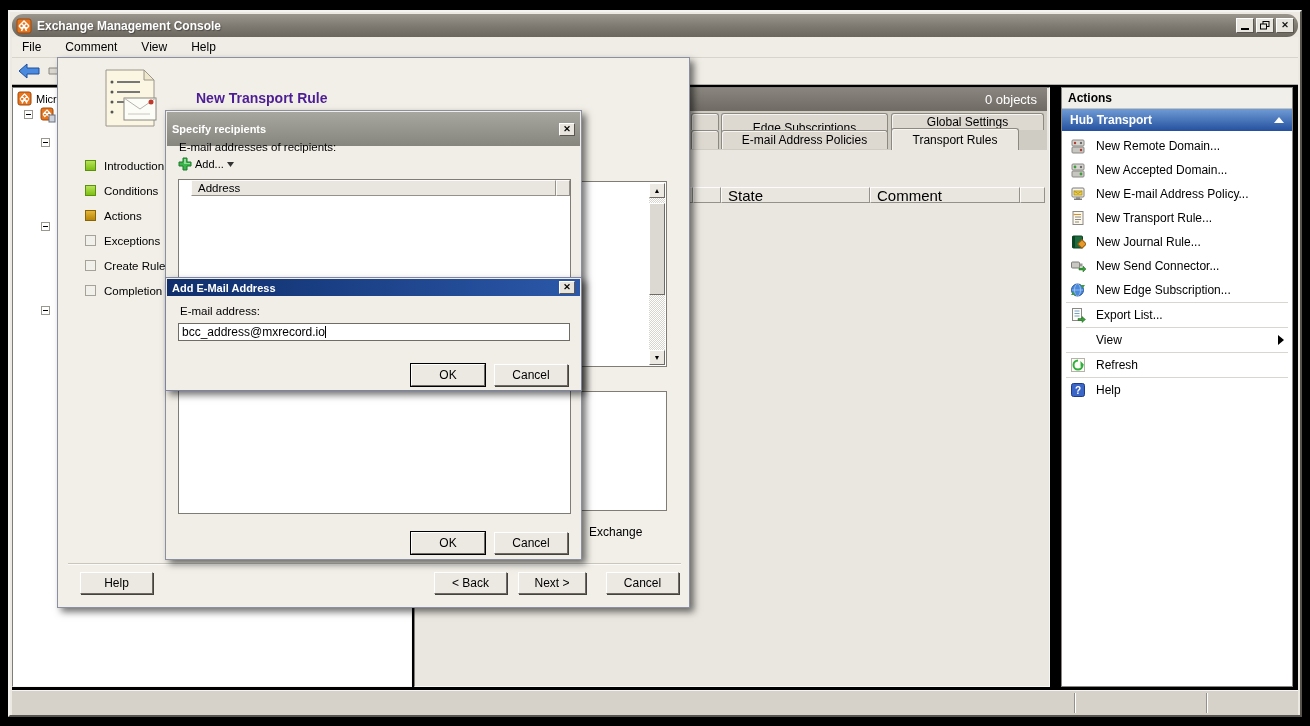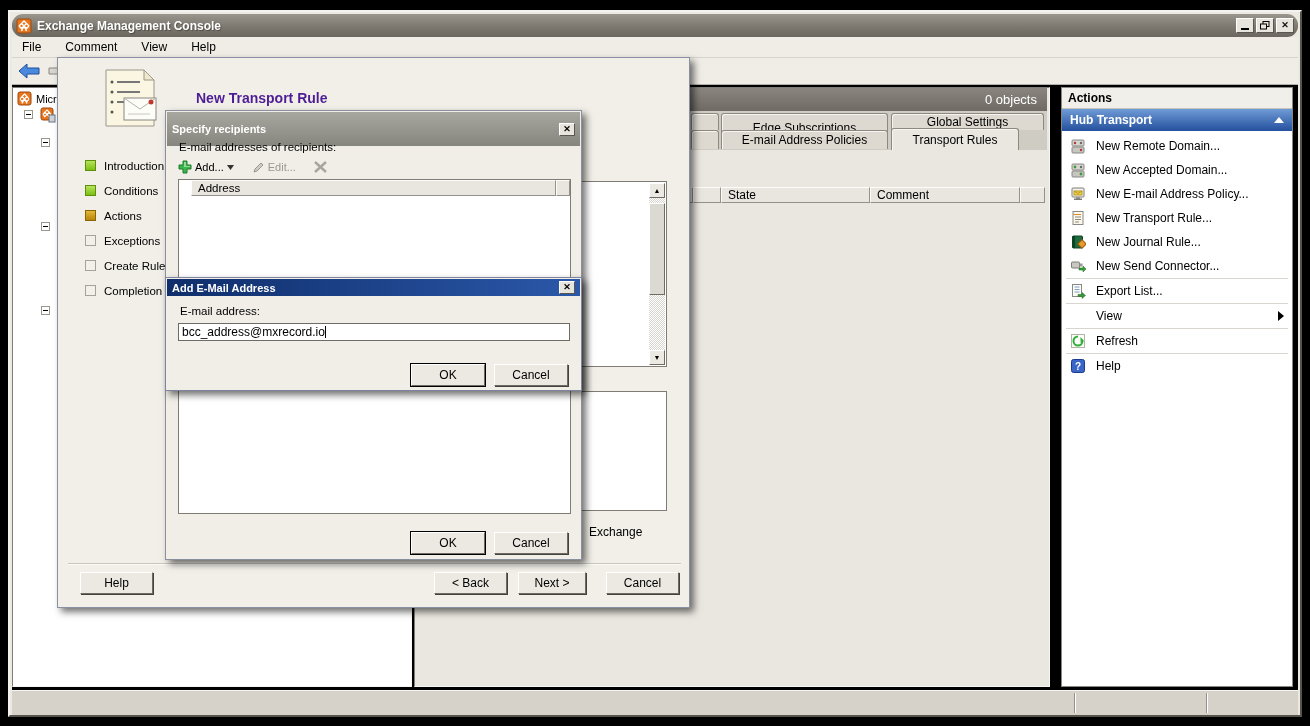--- a/index.html
+++ b/index.html
@@ -27,21 +27,21 @@
   .sunken { border:1px solid; border-color:#807d76 #f7f6f2 #f7f6f2 #807d76; }
   .field  { background:#fff; border:1px solid #6f6c66; }
 
   
   .tab { position:absolute; background:#ddd9d1; border:1px solid #8c8981; border-bottom:none;
          border-radius:3px 3px 0 0; display:flex; align-items:center; justify-content:center;
          font-size:12px; box-shadow:inset 1px 1px 0 #f6f5f1; }
   .tab.active { background:#eae7e0; z-index:3; }
 
   .colhdr { background:#e9e6df; border:1px solid; border-color:#fdfcfa #94918a #94918a #fdfcfa;
-            font-size:12px; display:flex; align-items:center; padding:0 6px; }
+            font-size:15px; display:flex; align-items:center; padding:0 6px; }
 
   
   .dialog { box-shadow:4px 4px 7px rgba(0,0,0,.55); }
   .dlg-title-inactive { background:linear-gradient(#a7a7a0,#86867e); color:#fff; font-weight:bold;
             display:flex; align-items:center; padding:17px 5px; }
   .dlg-title-active { background:linear-gradient(to right,#0f2e6b,#2b58a9); color:#fff; font-weight:bold;
             display:flex; align-items:center; padding:0 5px; }
   .dlg-x { margin-left:auto; width:16px; height:13px; background:#e8e5de; border:1px solid;
            border-color:#fff #5a5751 #5a5751 #fff; color:#000; font-size:9px; font-weight:bold;
            display:flex; align-items:center; justify-content:center; line-height:1; }
@@ -227,20 +227,30 @@
             </svg>
           <span>New Journal Rule...</span>
         </div>
         <div class="act-item">
           <svg width="16" height="16">
               <rect x="1.5" y="4" width="8" height="6" rx="1" fill="#c9c7c2" stroke="#7d7b76"></rect>
               <rect x="9.5" y="5.5" width="3" height="3" fill="#9a9892"></rect>
               <path d="M9 10 L13 10 L13 8 L16 11 L13 14 L13 12 L9 12 Z" fill="#3a9c3a" stroke="#1d6b1d" stroke-width="0.5"></path>
             </svg>
           <span>New Send Connector...</span>
+        </div>
+        <div class="act-item">
+          <svg width="16" height="16">
+              <circle cx="7.5" cy="8" r="6" fill="#4a8ade" stroke="#1d4f9c"></circle>
+              <ellipse cx="7.5" cy="8" rx="3" ry="6" fill="none" stroke="#a8c8ee" stroke-width="0.8"></ellipse>
+              <line x1="1.5" y1="8" x2="13.5" y2="8" stroke="#a8c8ee" stroke-width="0.8"></line>
+              <path d="M10 3 L15 3 L13 6 Z" fill="#3a9c3a"></path>
+              <path d="M6 13 L1 13 L3 10 Z" fill="#3a9c3a"></path>
+            </svg>
+          <span>New Edge Subscription...</span>
         </div>
         <div class="act-sep"></div>
         <div class="act-item">
           <svg width="16" height="16">
               <rect x="2.5" y="1.5" width="9" height="12" fill="#fdfdf8" stroke="#8a8884"></rect>
               <line x1="4.5" y1="4" x2="9.5" y2="4" stroke="#7aa0c8"></line>
               <line x1="4.5" y1="6.5" x2="9.5" y2="6.5" stroke="#7aa0c8"></line>
               <line x1="4.5" y1="9" x2="9.5" y2="9" stroke="#7aa0c8"></line>
               <path d="M8 11.5 L12 11.5 L12 9.5 L15.5 12.5 L12 15.5 L12 13.5 L8 13.5 Z" fill="#3a9c3a" stroke="#1d6b1d" stroke-width="0.5"></path>
             </svg>
@@ -346,21 +356,21 @@
 
 <div class="abs dialog" style="left:165px; top:110px; width:417px; height:450px; background:#f1eee7; border:1px solid #8b90a0; z-index:20;">
   <div class="dlg-title-inactive abs" style="left:1px; top:1px; width:413px; height:17px;">
     <span>Specify recipients</span>
     <div class="dlg-x">
         <span>✕</span>
       </div>
   </div>
   <div class="abs" style="left:13px; top:30px; font-size:11.5px;">E-mail addresses of recipients:</div>
 
-  <div class="abs" style="left:12px; top:46px; height:20px; display:flex; align-items:center; gap:4px;">
+  <div class="abs" style="left:12px; top:46px; height:20px; display:flex; align-items:center; gap:4px;flex-direction:column;">
     <div style="display:flex; align-items:center; gap:3px;">
       <svg width="14" height="14">
           <path d="M5 1 L9 1 L9 5 L13 5 L13 9 L9 9 L9 13 L5 13 L5 9 L1 9 L1 5 L5 5 Z" fill="#3cb54a" stroke="#1d7a2a"></path>
           <path d="M6 2 L8 2 L8 6 L12 6 L12 7 L6 7 Z" fill="#8fdc98"></path>
         </svg>
       <span>Add...</span>
       <svg width="7" height="5">
           <path d="M0 0 L7 0 L3.5 5 Z" fill="#333"></path>
         </svg>
     </div>

